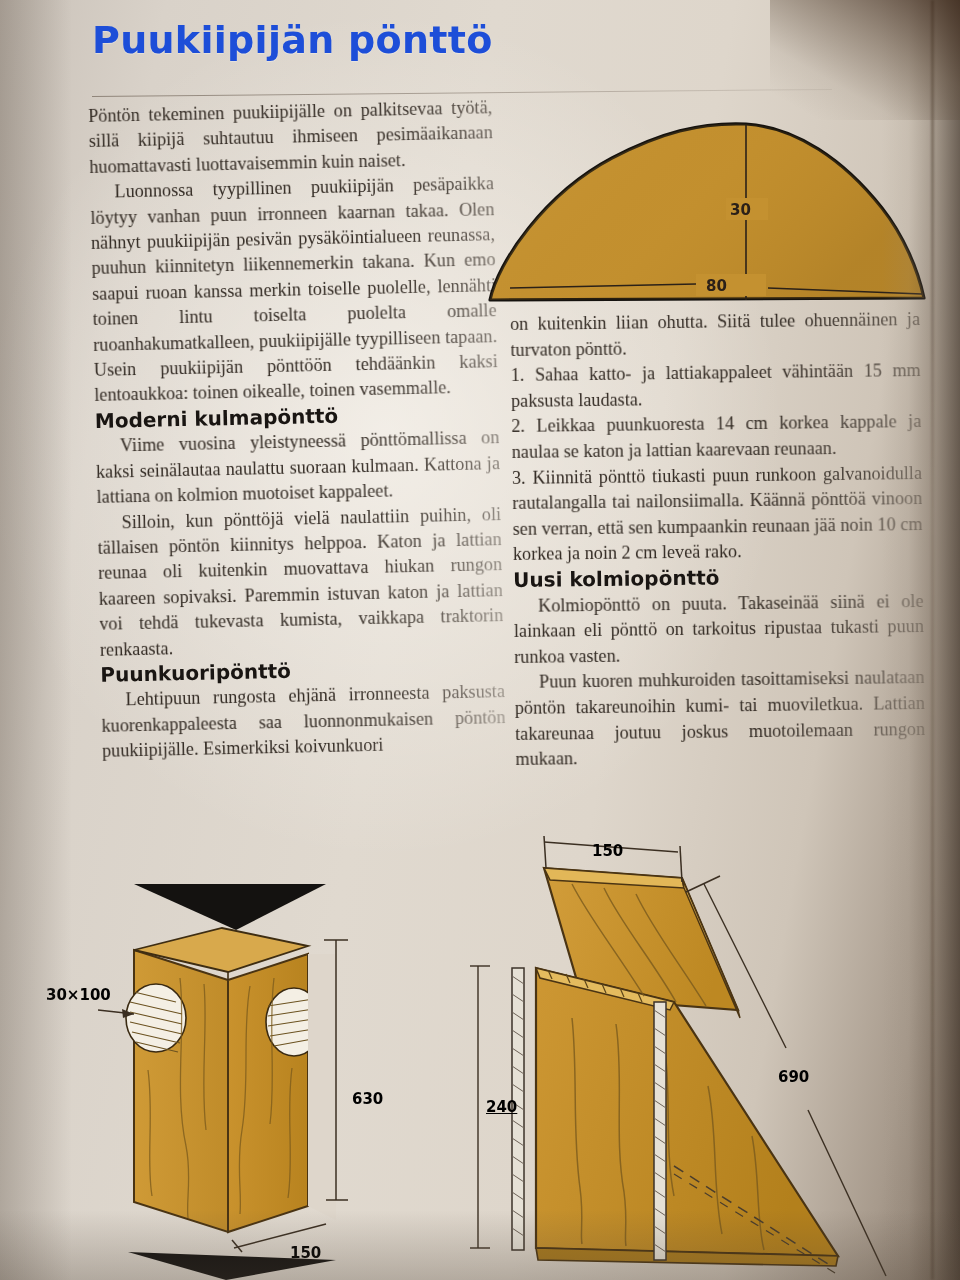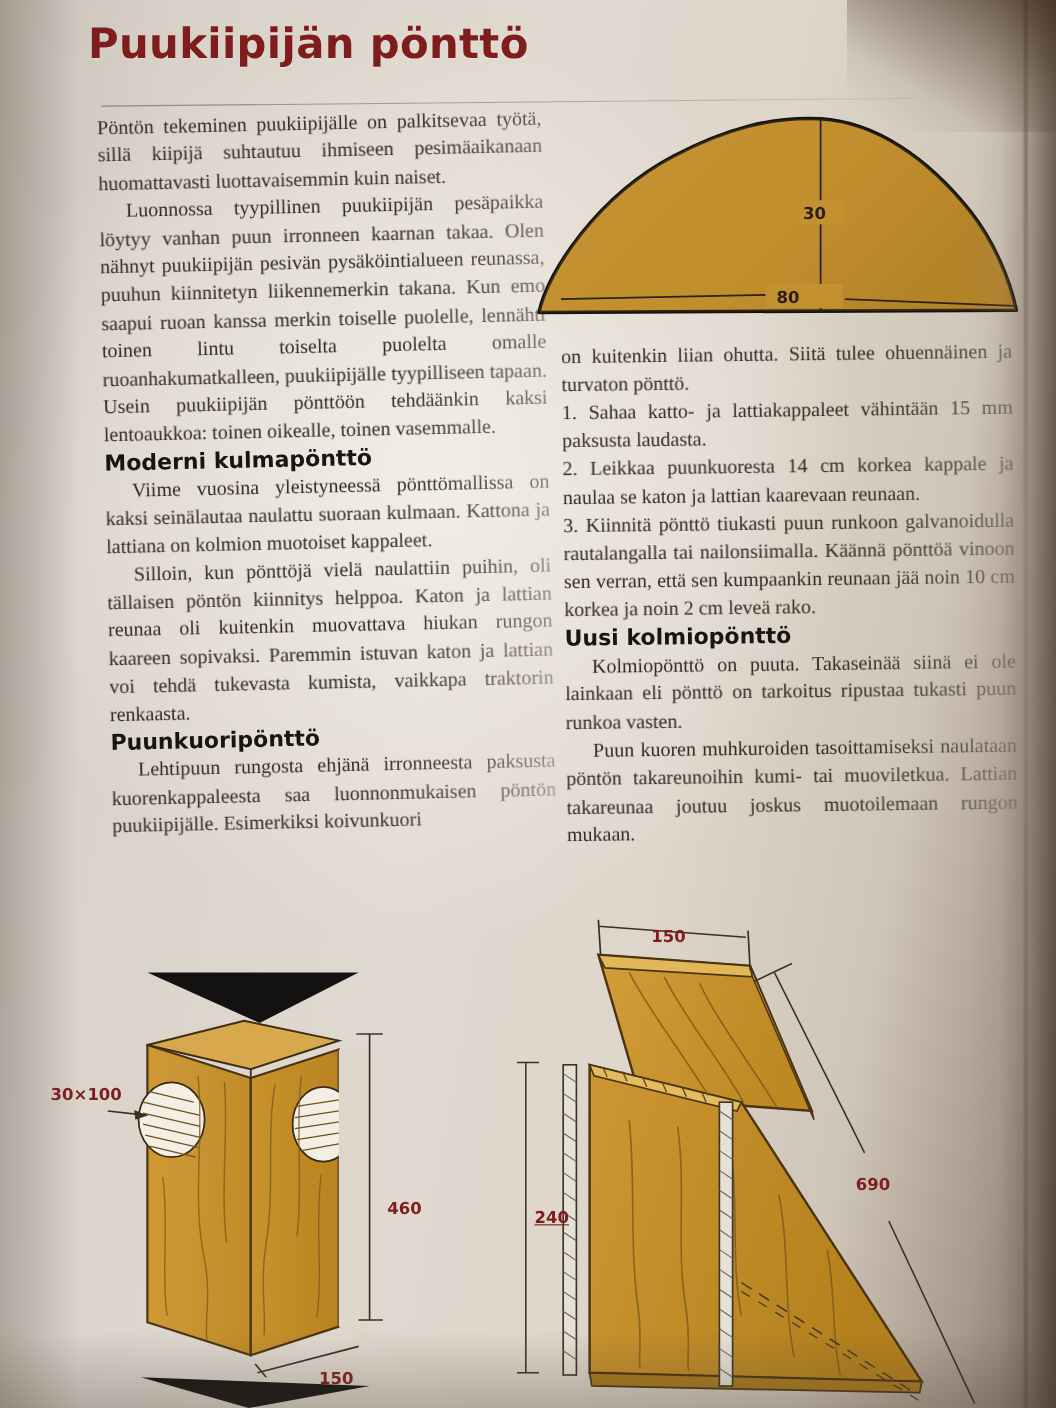--- a/index.html
+++ b/index.html
@@ -38,23 +38,23 @@
   }
   .left-shadow{
     position:absolute;left:0;top:0;width:72px;height:1280px;
     background:linear-gradient(90deg, rgba(92,80,68,.34), rgba(0,0,0,0));
     pointer-events:none;
   }
   .content{position:absolute;inset:0;}
 
   
   .title{
-    position:absolute;left:80px;top:18px;width:560px;
+    position:absolute;left:92px;top:18px;width:560px;
     font-family:"DejaVu Sans",sans-serif;font-weight:bold;
-    font-size:38px;letter-spacing:.3px;color:#7f1d1d;
+    font-size:38px;letter-spacing:.3px;color:#1d4ed8;
     text-shadow:0 1px 1px rgba(255,255,255,.35);
   }
   .rule{
     position:absolute;left:92px;top:96px;width:740px;height:1px;
     background:linear-gradient(90deg, rgba(120,108,96,.75), rgba(130,118,106,.55) 55%, rgba(150,140,130,.18));
     transform:rotate(-.55deg);transform-origin:left center;
   }
 
   
   .col{position:absolute;color:#332b24;}
@@ -77,33 +77,33 @@
   }
   
   .fade-right{
     -webkit-mask-image:linear-gradient(95deg, #000 0%, #000 62%, rgba(0,0,0,.80) 82%, rgba(0,0,0,.52) 94%, rgba(0,0,0,.34) 100%);
             mask-image:linear-gradient(95deg, #000 0%, #000 62%, rgba(0,0,0,.80) 82%, rgba(0,0,0,.52) 94%, rgba(0,0,0,.34) 100%);
   }
   .soft{filter:blur(.32px);}
   .softer{filter:blur(.55px);}
 
   
-  #fig-dome{position:absolute;left:484px;top:96px;width:450px;height:200px;}
+  #fig-dome{position:absolute;left:484px;top:112px;width:450px;height:200px;}
   #fig-dome svg{display:block;filter:blur(.35px);}
   .dim-txt{
     font-family:"DejaVu Sans",sans-serif;font-weight:bold;
     fill:#2b2018;font-size:15px;
   }
 
   
   #fig-corner{position:absolute;left:36px;top:880px;width:350px;height:400px;}
   #fig-corner svg{display:block;filter:blur(.4px);}
   .lbl{
     position:absolute;font-family:"DejaVu Sans",sans-serif;font-weight:bold;
-    color:#7f1d1d;font-size:15px;filter:blur(.45px);
+    color:#000000;font-size:15px;filter:blur(.45px);
   }
 
   
   #fig-tri{position:absolute;left:468px;top:836px;width:478px;height:444px;}
   #fig-tri svg{display:block;filter:blur(.45px);}
 </style>
 </head>
 <body>
 
 <div id="page">
@@ -224,21 +224,21 @@
         <line x1="290" y1="320" x2="312" y2="320" stroke="#3b2f22" stroke-width="1.5"></line>
 
         <line x1="198" y1="368" x2="290" y2="344" stroke="#3b2f22" stroke-width="1.5"></line>
         <line x1="196" y1="360" x2="206" y2="372" stroke="#3b2f22" stroke-width="1.5"></line>
 
         <line x1="62" y1="130" x2="98" y2="134" stroke="#3b2f22" stroke-width="1.5"></line>
         <path d="M98,134 L86,129 L87,138 Z" fill="#3b2f22"></path>
       </svg>
 
       <div class="lbl" style="left:10px;top:106px;">30×100</div>
-      <div class="lbl" style="left:316px;top:210px;">460</div>
+      <div class="lbl" style="left:316px;top:210px;">630</div>
       <div class="lbl" style="left:254px;top:364px;">150</div>
     </div>
 
     <div id="fig-tri">
       <svg width="478" height="444" viewBox="0 0 478 444">
         <defs>
           <linearGradient id="tw1" x1="0" y1="0" x2="1" y2="0.2">
             <stop offset="0%" stop-color="#d29d3a"></stop>
             <stop offset="100%" stop-color="#bd8822"></stop>
           </linearGradient>

